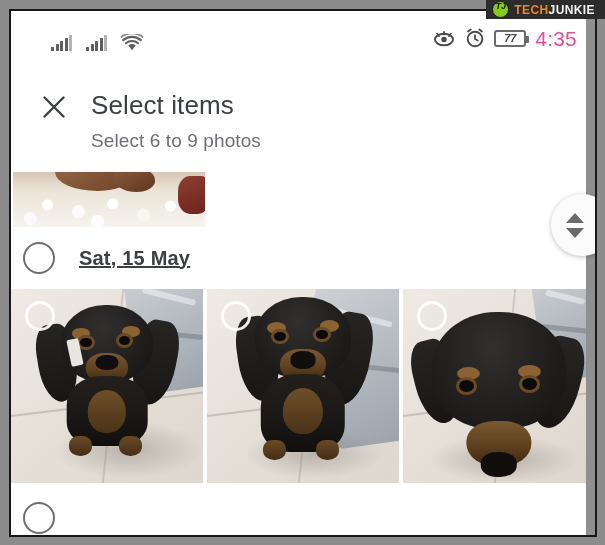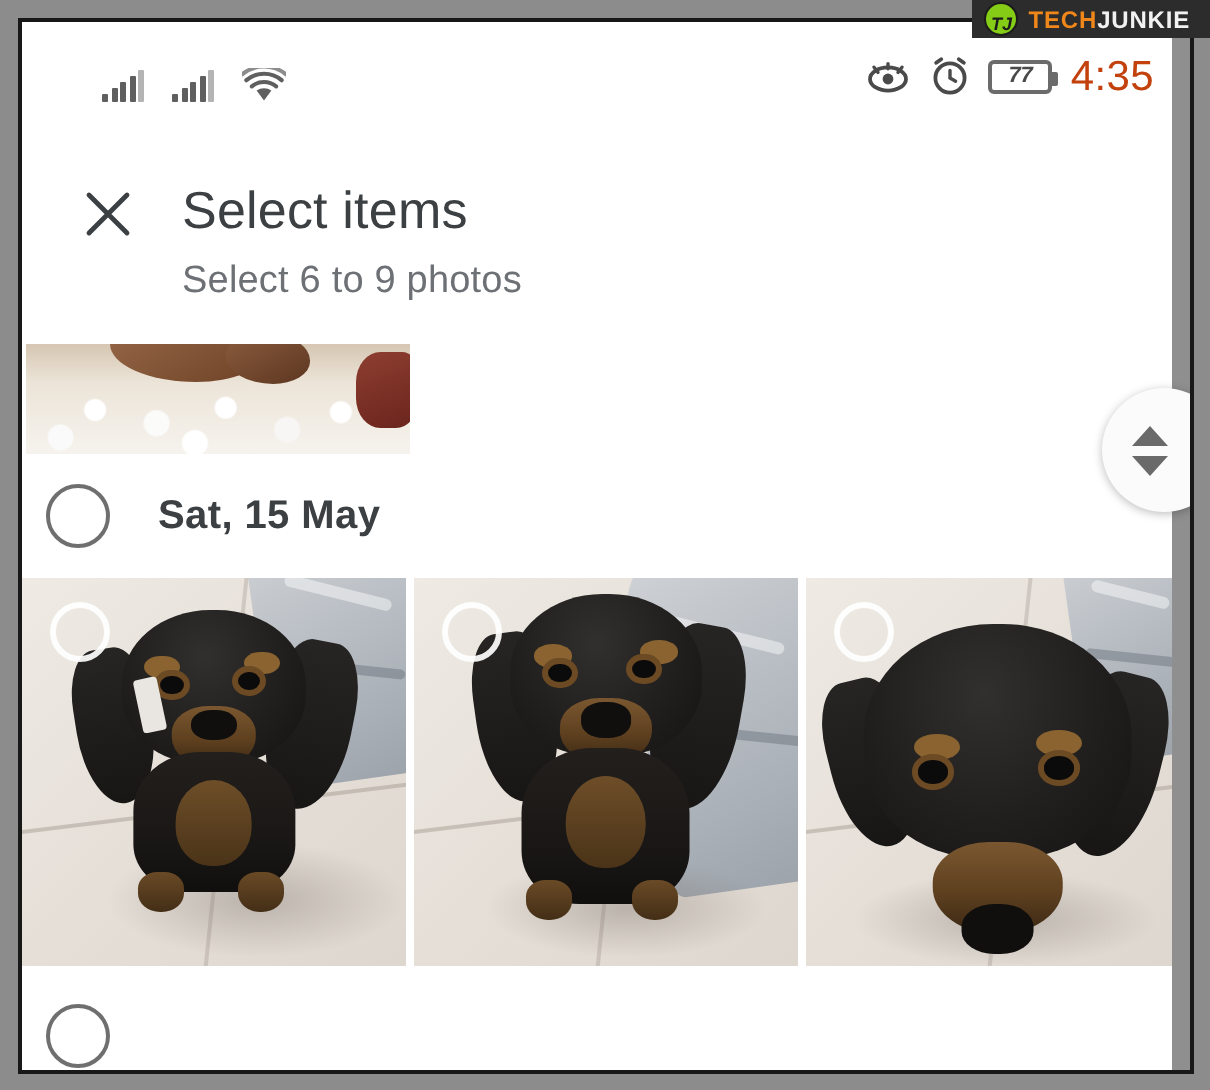--- a/index.html
+++ b/index.html
@@ -43,21 +43,21 @@
   .bars{display:flex;align-items:flex-end;gap:1.5px;height:17px;}
   .bars i{display:block;width:3px;background:#5f5f5f;border-radius:.5px;}
   .bars i:nth-child(1){height:4px;}
   .bars i:nth-child(2){height:7px;}
   .bars i:nth-child(3){height:10px;}
   .bars i:nth-child(4){height:13px;}
   .bars i:nth-child(5){height:16px;}
   .bars i:nth-child(5){background:#b4b4b4;}
   .wifi{position:relative;width:22px;height:17px;}
   .clock-time{
-    font-size:21px;color:#c2410c;letter-spacing:.2px;line-height:1;
+    font-size:21px;color:#ec4899;letter-spacing:.2px;line-height:1;
   }
   .battery{
     position:relative;width:32px;height:17px;border:2px solid #6b6b6b;
     border-radius:3px;display:flex;align-items:center;justify-content:center;
     box-sizing:border-box;
   }
   .battery:after{
     content:"";position:absolute;right:-5px;top:4px;width:3px;height:7px;
     background:#6b6b6b;border-radius:0 1px 1px 0;
   }
@@ -106,20 +106,21 @@
     position:absolute;left:0;width:100%;height:62px;
     display:flex;align-items:center;background:#ffffff;
   }
   .date-row .radio{
     margin-left:12px;width:32px;height:32px;border:2px solid #6f6f6f;
     border-radius:50%;box-sizing:border-box;flex:none;
   }
   .date-row .date-label{
     margin-left:24px;font-size:20px;color:#3c4043;font-weight:700;
     letter-spacing:.2px;
+    text-decoration:underline;
   }
 
   
   .grid-row{
     position:absolute;left:0;width:100%;height:194px;
     display:flex;gap:4px;
   }
   .grid-cell{
     position:relative;width:192px;height:194px;overflow:hidden;flex:none;
   }
@@ -243,21 +244,21 @@
   .handle-icons{margin-left:-14px;display:flex;flex-direction:column;align-items:center;gap:5px;}
 
   
   .watermark{
     position:absolute;right:0;top:0;height:19px;
     background:#2c2c2c;display:flex;align-items:center;
     padding:0 10px 0 6px;z-index:60;
   }
   .wm-logo{
     width:15px;height:15px;border-radius:50%;
-    background:#84cc16;display:flex;align-items:flex-end;justify-content:center;
+    background:#84cc16;display:flex;align-items:flex-start;justify-content:center;
     margin-right:5px;border:1px solid #1b1b1b;font-style:italic;
   }
   .wm-logo span{font-size:9px;font-weight:700;color:#1b1b1b;line-height:1;}
   .wm-tech{font-size:12px;font-weight:700;color:#f0871b;letter-spacing:.4px;}
   .wm-junkie{font-size:12px;font-weight:700;color:#f2f2f2;letter-spacing:.4px;}
 </style>
 </head>
 <body>
 
 <div class="frame">

